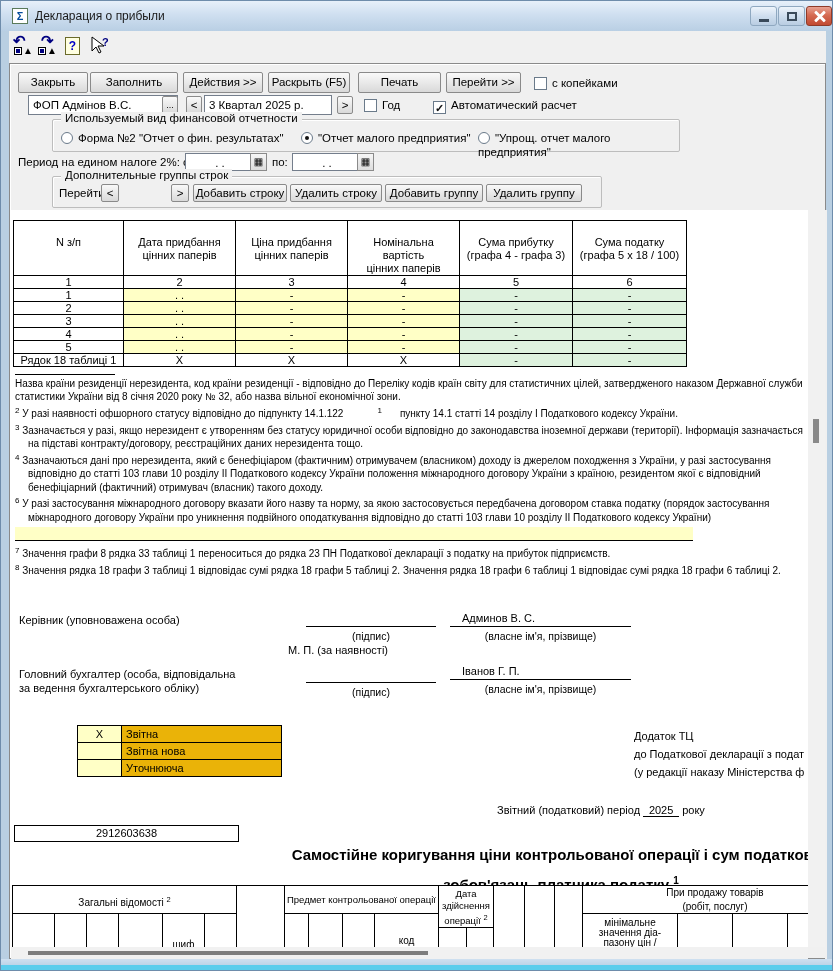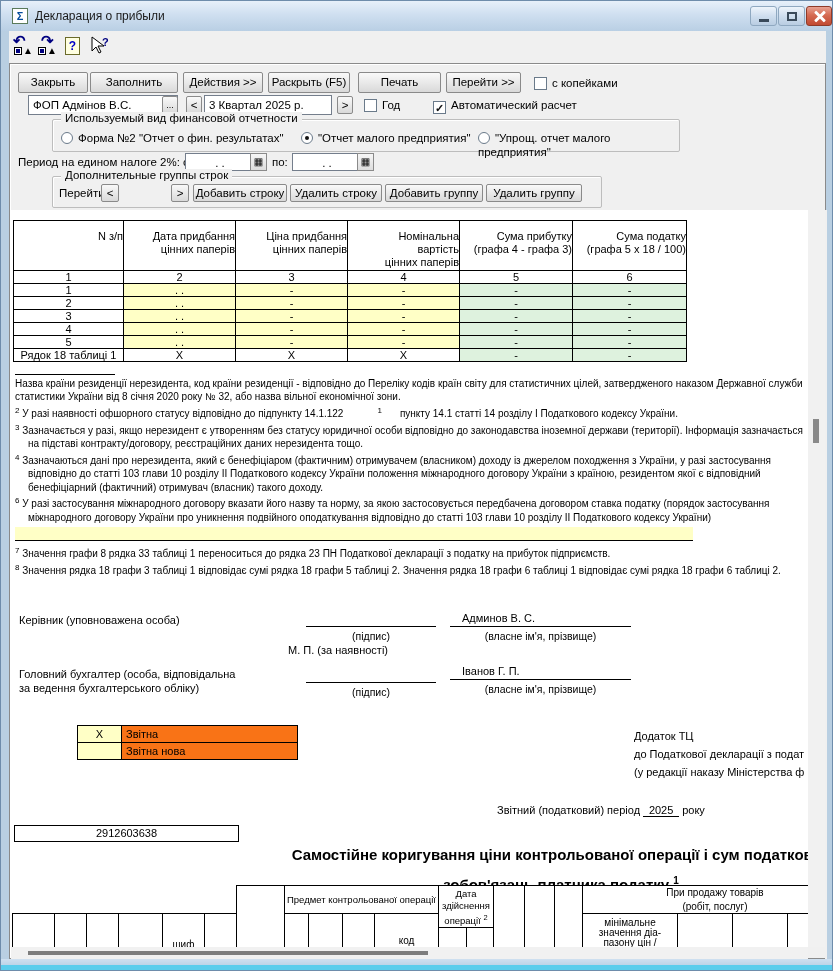--- a/index.html
+++ b/index.html
@@ -53,21 +53,21 @@
   
   .doc{position:absolute;left:1px;top:146px;width:797px;height:737px;background:#fff;overflow:hidden;}
   .vscroll{position:absolute;left:798px;top:146px;width:17px;height:737px;background:#f1f1f1;}
   .vthumb{position:absolute;left:5px;top:209px;width:6px;height:24px;background:#8a8a8a;cursor:pointer;}
   .hscroll{position:absolute;left:1px;top:883px;width:797px;height:13px;background:#f1f1f1;}
   .hthumb{position:absolute;left:17px;top:4px;width:400px;height:4px;background:#7d7d7d;cursor:pointer;}
   .rightpad{position:absolute;left:815px;top:146px;width:2px;height:750px;background:#f0f0f0;}
   
   .t1{position:absolute;left:2px;top:10px;border-collapse:collapse;table-layout:fixed;}
   .t1 td,.t1 th{border:1px solid #000;font-size:11px;font-weight:normal;text-align:center;padding:0;color:#000;}
-  .t1 th{white-space:pre-line;vertical-align:top;padding-top:9px;height:50px;line-height:13px;text-align:right;}
+  .t1 th{white-space:pre-line;vertical-align:top;padding-top:15px;height:50px;line-height:13px;}
   .t1 .nrow td{height:13px;}
   .t1 .drow td{height:13px;}
   .y{background:#ffffc6;}
   .g{background:#def2de;}
   
   .fnwrap{position:absolute;left:4px;top:164px;width:788px;font-size:10px;line-height:13.4px;color:#000;}
   .fnsep{width:100px;border-top:1px solid #000;margin-bottom:2px;}
   .fn{padding-left:13px;text-indent:-13px;margin:0;}
   .fn sup{font-size:8px;}
   .fncont{margin:0;}
@@ -76,21 +76,21 @@
   .yfield{width:678px;height:14px;background:#ffffc6;border-bottom:1px solid #000;margin:3px 0 3px 0;}
   
   .sig{position:absolute;font-size:11px;color:#000;}
   .sigline{position:absolute;border-bottom:1px solid #000;}
   .sigcap{position:absolute;font-size:10.5px;text-align:center;}
   
   .form2{position:absolute;left:0;top:502px;width:797px;height:235px;overflow:hidden;}
   .statustbl{position:absolute;left:66px;top:13px;border-collapse:collapse;}
   .statustbl td{border:1px solid #000;height:17px;font-size:11px;padding:0 4px;}
   .statustbl .m{width:44px;text-align:center;background:#ffffc6;}
-  .statustbl .l{width:176px;background:#f97316;}
+  .statustbl .l{width:160px;background:#eab308;}
   .appx{position:absolute;left:623px;top:15px;font-size:11px;line-height:18px;white-space:nowrap;}
   .taxlbl{position:absolute;left:20px;top:84px;width:200px;text-align:center;font-size:11px;line-height:14px;}
   .taxbox{position:absolute;left:3px;top:113px;width:225px;height:17px;border:1px solid #000;background:#fff;
     text-align:center;font-size:11px;line-height:15px;}
   .periodline{position:absolute;left:486px;top:92px;font-size:11px;white-space:nowrap;}
   .yearu{display:inline-block;min-width:36px;border-bottom:1px solid #000;text-align:center;}
   .bigtitle{position:absolute;left:-150px;top:130px;width:1400px;text-align:center;
     font-size:15px;font-weight:bold;line-height:26px;color:#000;}
   .bigtitle sup{font-size:10px;}
   
@@ -316,20 +316,24 @@
         <table class="statustbl">
           <tbody>
               <tr>
             <td class="m">X</td>
             <td class="l">Звітна</td>
           </tr>
           <tr>
             <td class="m"></td>
             <td class="l">Звітна нова</td>
           </tr>
+          <tr>
+            <td class="m"></td>
+            <td class="l">Уточнююча</td>
+          </tr>
         </tbody>
           </table>
 
         <div class="appx">
           <div>Додаток ТЦ</div>
           <div>до Податкової декларації з подат</div>
           <div>(у редакції наказу Міністерства ф</div>
         </div>
 
         <div class="taxbox">2912603638</div>
@@ -339,20 +343,23 @@
           <span class="yearu">2025</span>
           <span>року</span>
         </div>
 
         <div class="bigtitle">
           <div><span>Самостійне коригування ціни контрольованої операції і сум податкових</span></div>
           <div><span>зобов'язань платника податку</span> <sup>1</sup></div>
         </div>
 
         <div class="t2">
+          <div class="c2" style="left:0;top:0;width:225px;height:29px;line-height:27px;">
+            <span>Загальні відомості</span> <sup>2</sup>
+          </div>
           <div class="c2" style="left:224px;top:0;width:49px;height:80px;"></div>
           <div class="c2" style="left:272px;top:0;width:155px;height:29px;line-height:27px;font-size:9.5px;">Предмет контрольованої операції</div>
           <div class="c2" style="left:426px;top:0;width:56px;height:43px;font-size:9.5px;line-height:12px;padding-top:2px;">
             <div>Дата</div>
             <div>здійснення</div>
             <div><span>операції</span> <sup>2</sup></div>
           </div>
           <div class="c2" style="left:481px;top:0;width:32px;height:80px;"></div>
           <div class="c2" style="left:512px;top:0;width:31px;height:80px;"></div>
           <div class="c2" style="left:542px;top:0;width:29px;height:80px;"></div>

